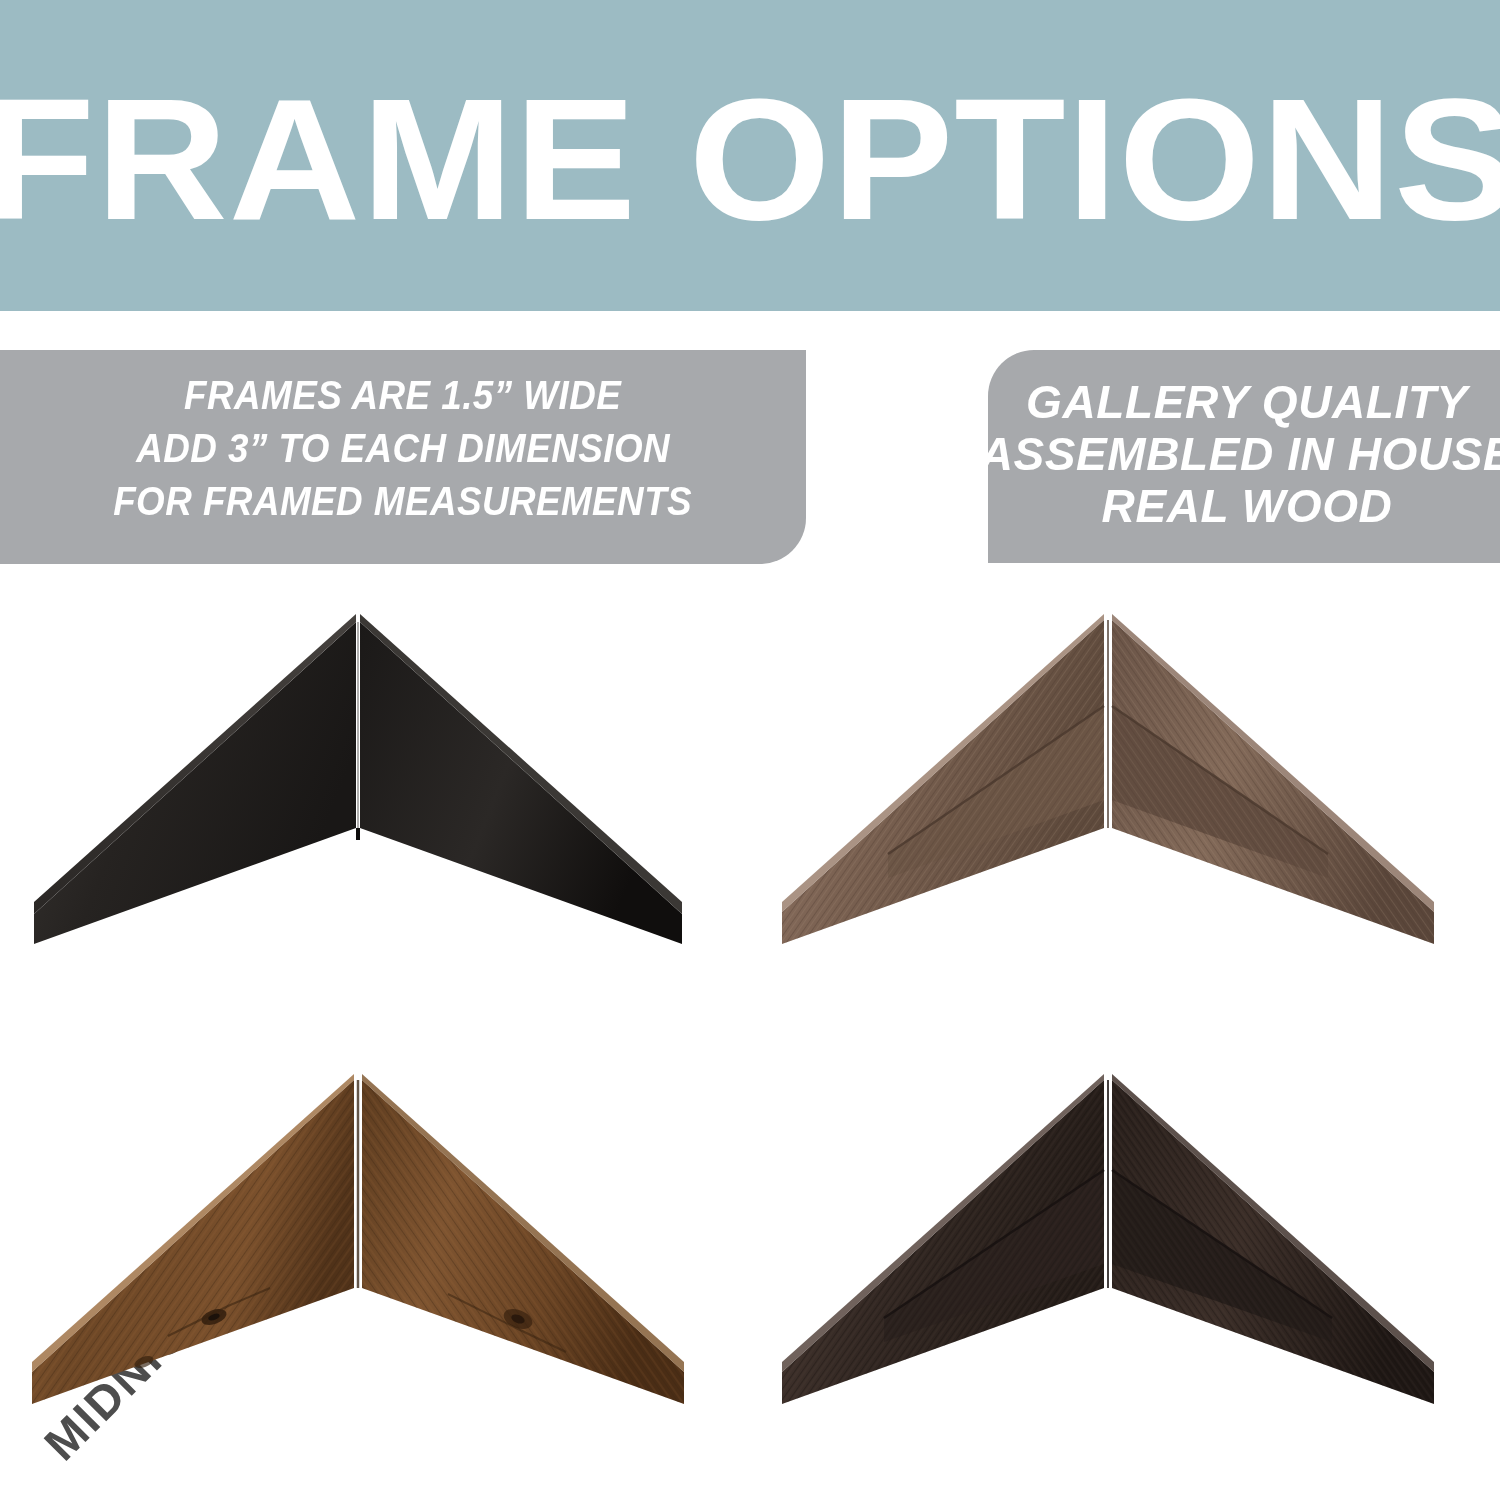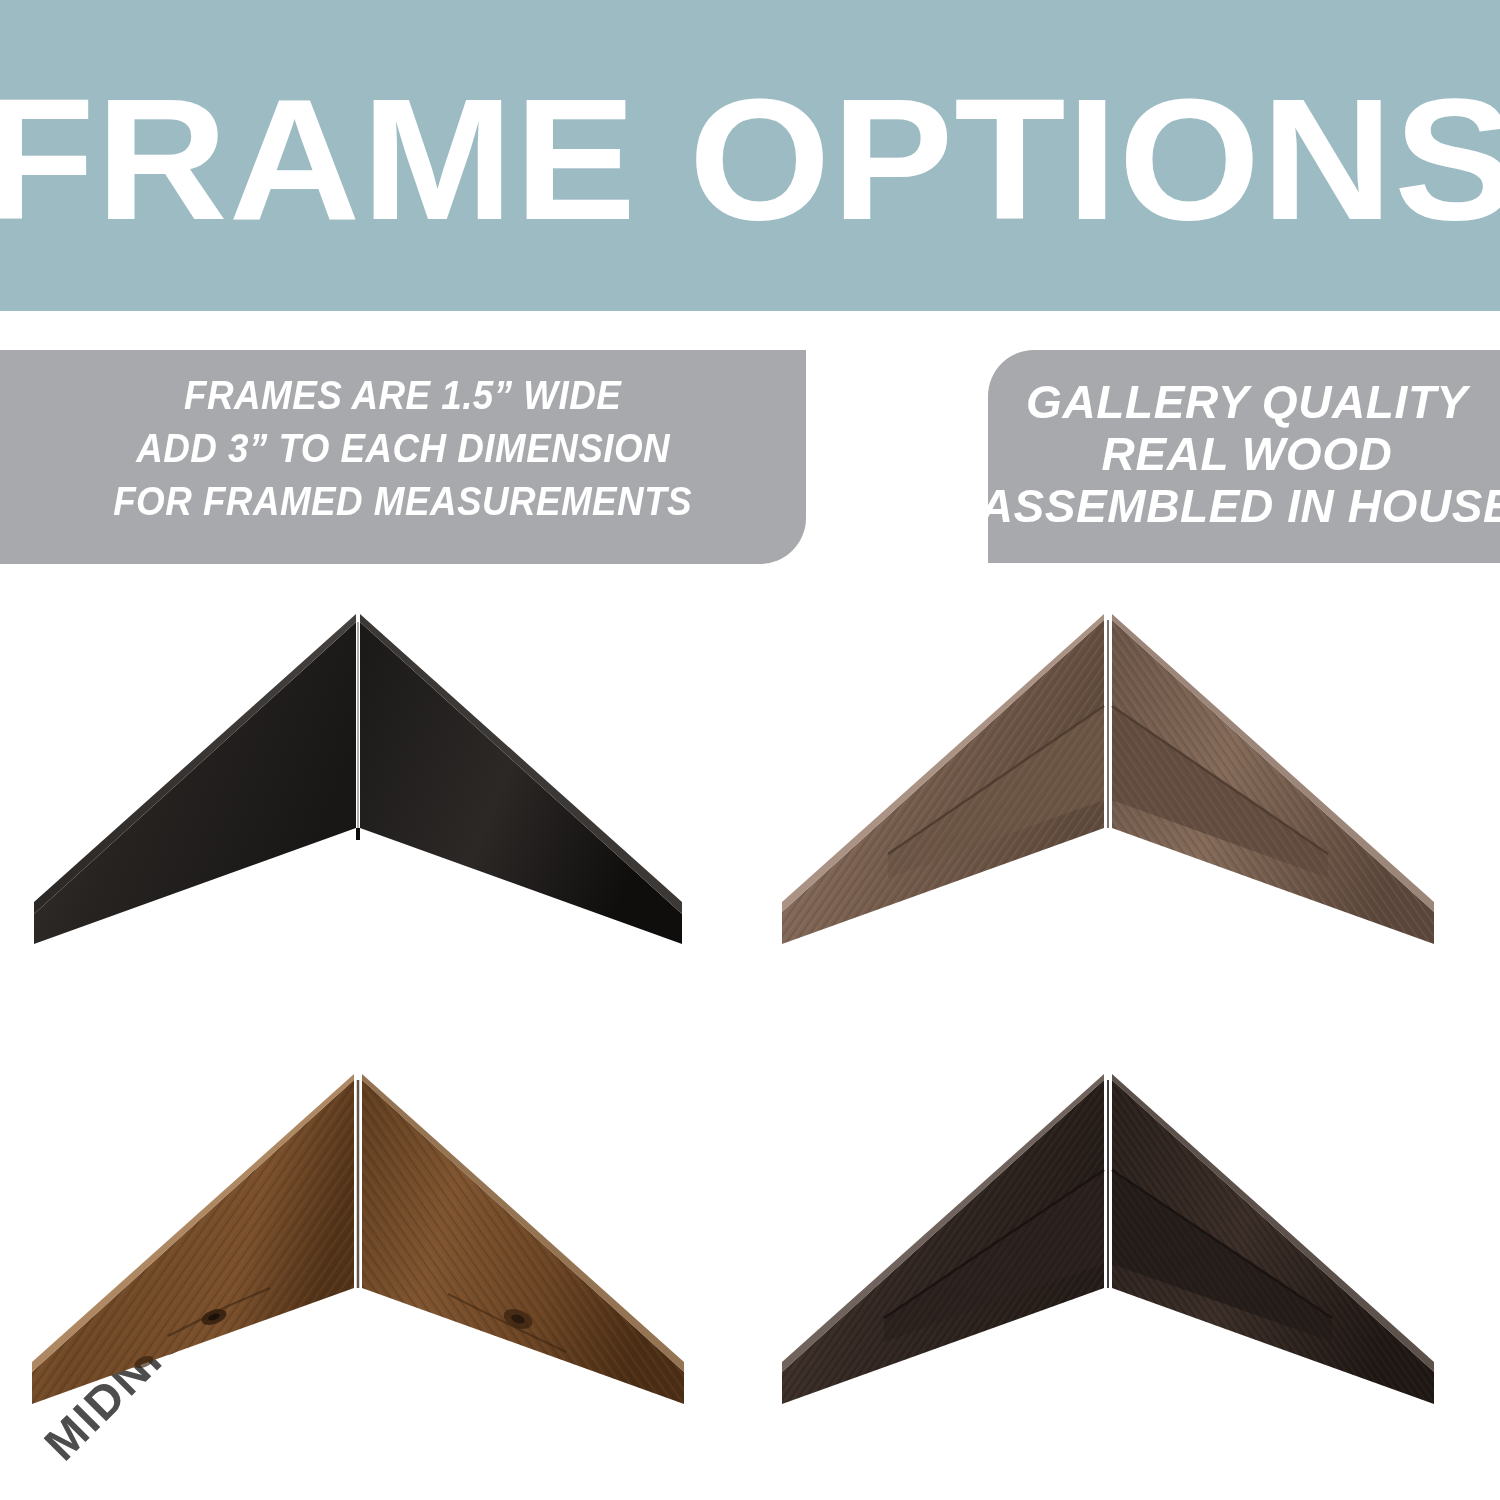--- a/index.html
+++ b/index.html
@@ -148,22 +148,22 @@
   <div class="info-lines">
     <div class="line-condensed">FRAMES ARE 1.5” WIDE</div>
     <div class="line-condensed">ADD 3” TO EACH DIMENSION</div>
     <div class="line-condensed">FOR FRAMED MEASUREMENTS</div>
   </div>
 </div>
 
 <div class="info-box info-box-right">
   <div class="info-lines">
     <div class="line-geo">GALLERY QUALITY</div>
+    <div class="line-geo">ASSEMBLED IN HOUSE</div>
     <div class="line-geo">REAL WOOD</div>
-    <div class="line-geo">ASSEMBLED IN HOUSE</div>
   </div>
 </div>
 
 <div class="frames">
 
   <div class="frame-cell cell-tl">
     <div class="frame-art">
       <svg viewBox="0 0 670 330" preserveAspectRatio="none">
         <defs>
           <linearGradient id="mnL" x1="0" y1="0" x2="1" y2="0.4">

